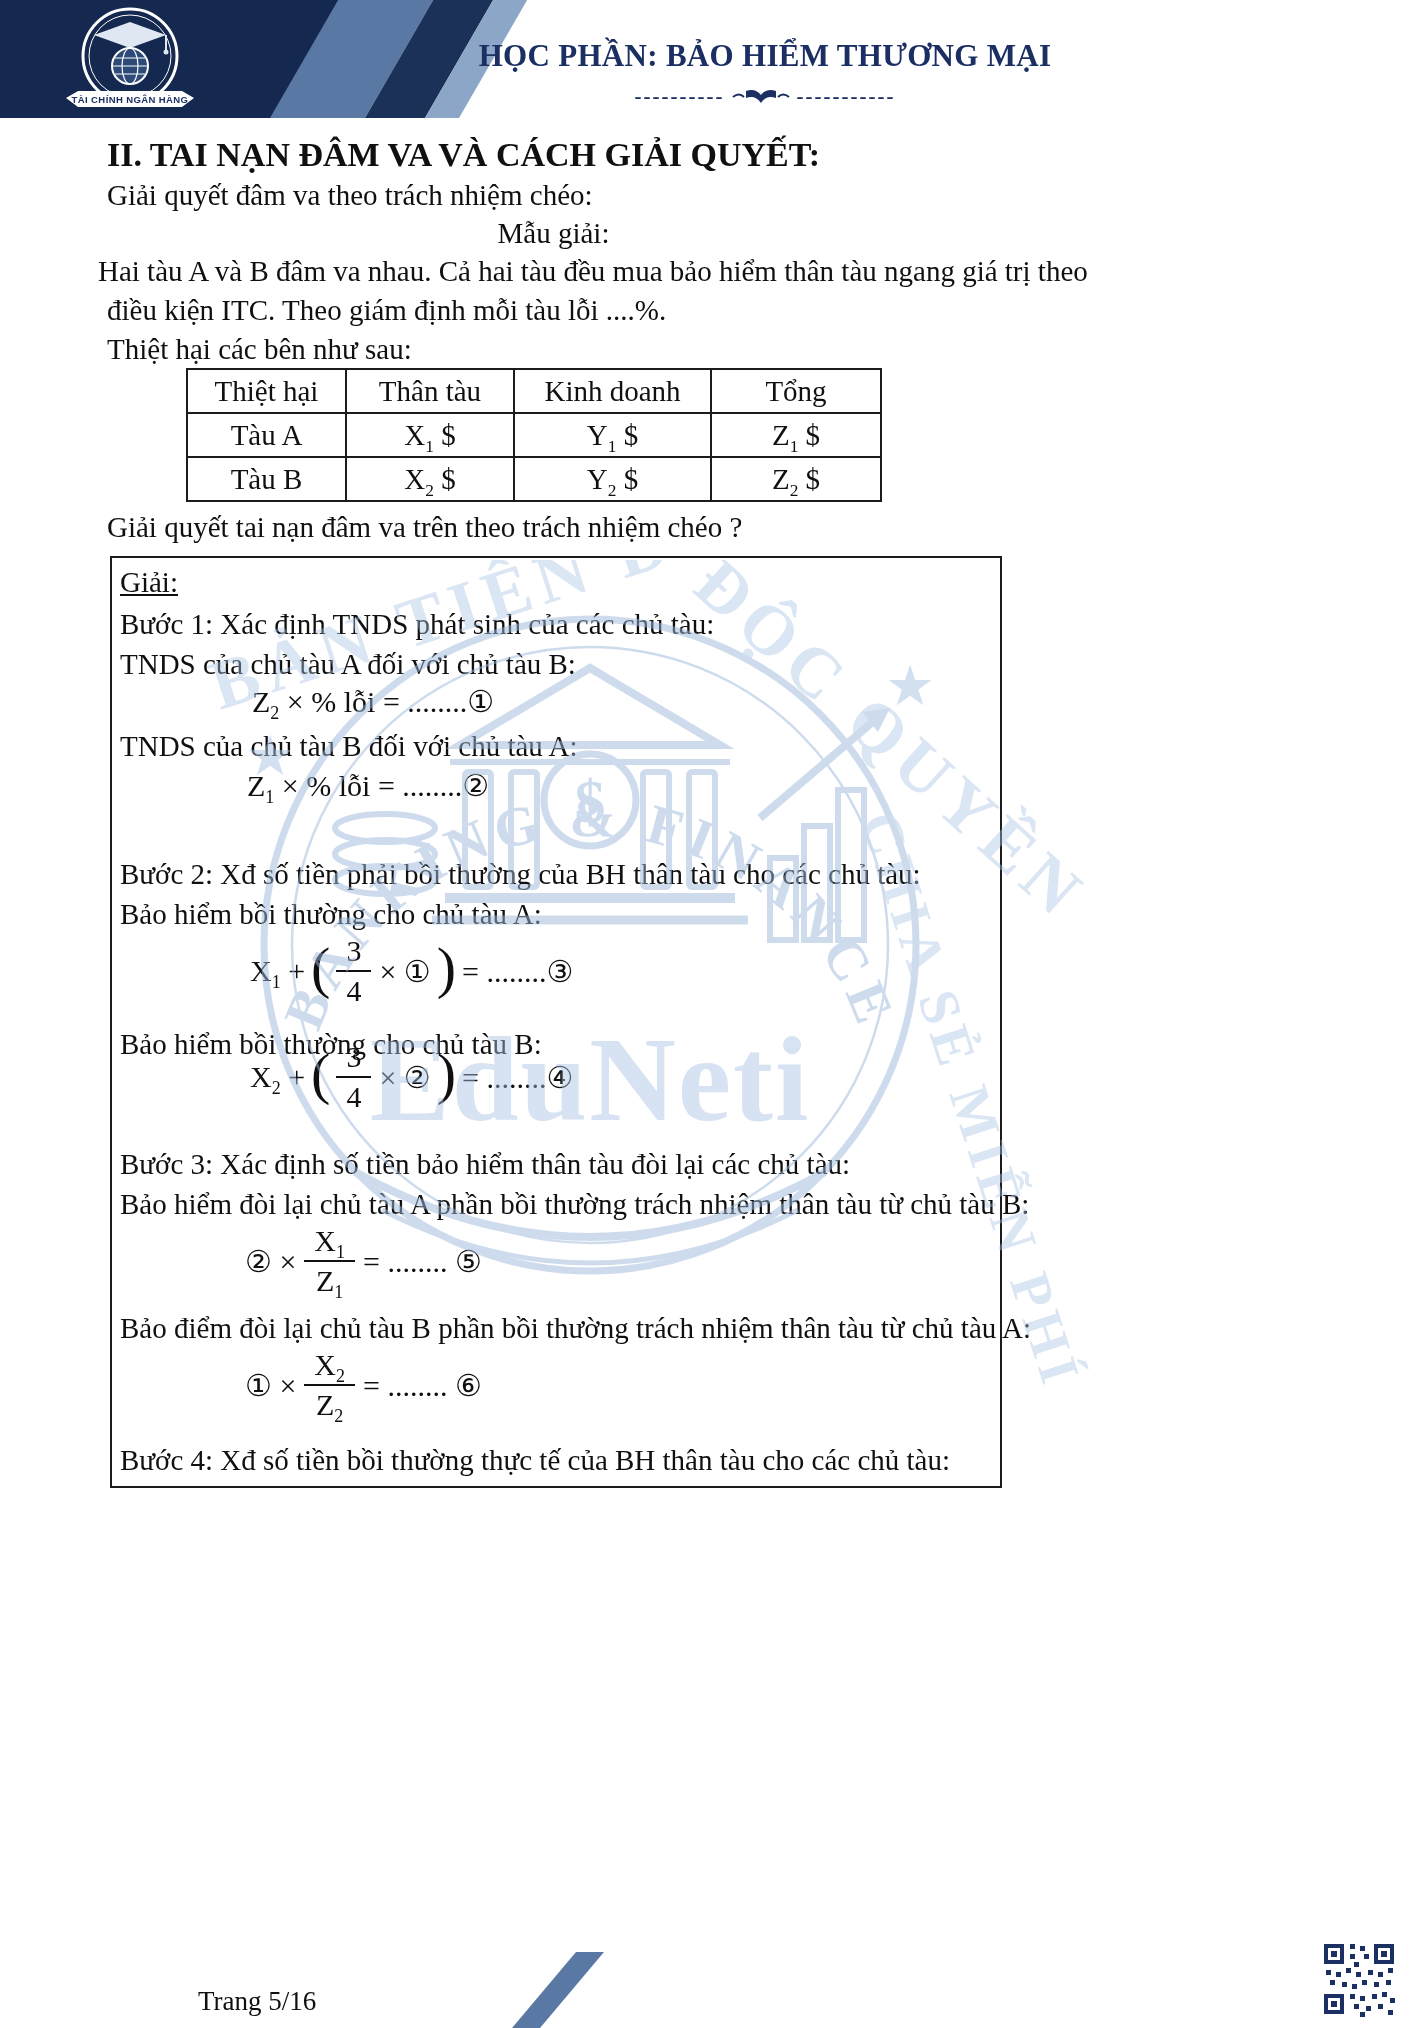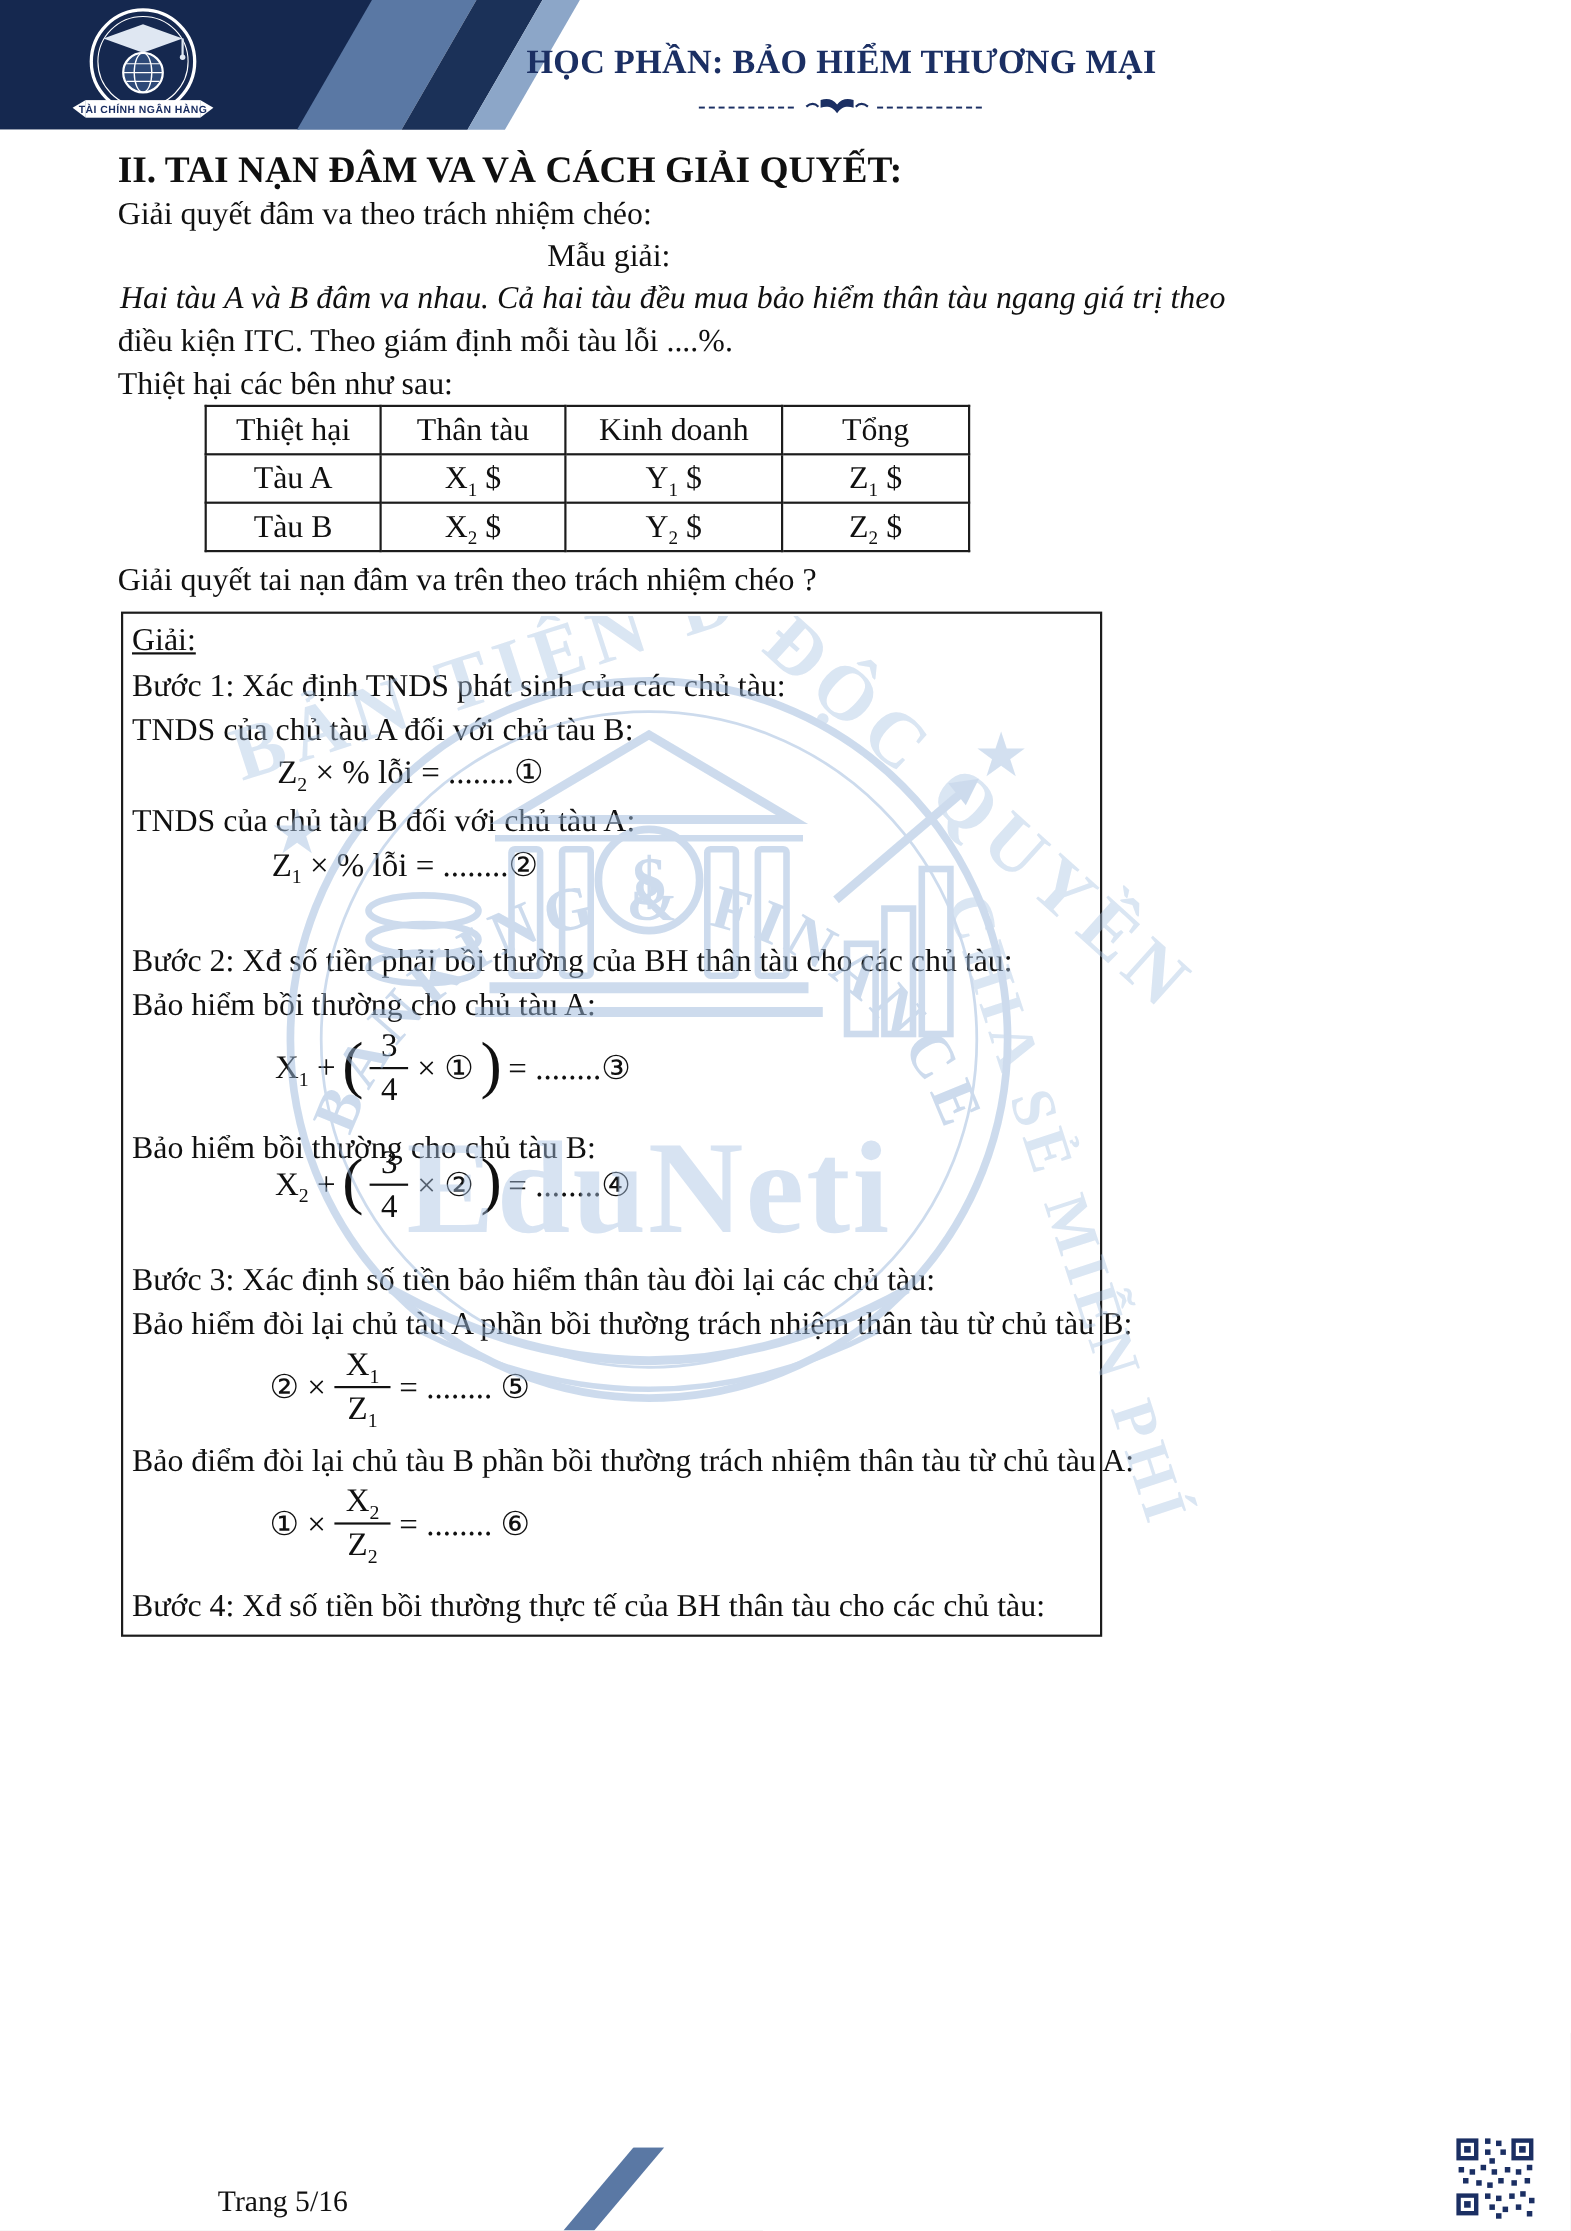--- a/index.html
+++ b/index.html
@@ -98,21 +98,21 @@
       <span>-----------</span>
     </div>
   </div>
 
   <div class="abs txt bold" style="left:107px;top:136px;font-size:34px;">II. TAI NẠN ĐÂM VA VÀ CÁCH GIẢI QUYẾT:</div>
 
   <div class="abs txt center" style="left:107px;top:214px;width:893px;">Mẫu giải:</div>
 
   <div class="abs txt" style="left:107px;top:176px;">Giải quyết đâm va theo trách nhiệm chéo:</div>
 
-  <div class="abs txt" style="left:109px;top:252px;font-style:italic;">Hai tàu A và B đâm va nhau. Cả hai tàu đều mua bảo hiểm thân tàu ngang giá trị theo</div>
+  <div class="abs txt" style="left:98px;top:252px;">Hai tàu A và B đâm va nhau. Cả hai tàu đều mua bảo hiểm thân tàu ngang giá trị theo</div>
   <div class="abs txt" style="left:107px;top:291px;">điều kiện ITC. Theo giám định mỗi tàu lỗi ....%.</div>
 
   <div class="abs txt" style="left:107px;top:330px;">Thiệt hại các bên như sau:</div>
 
   <table class="abs damage-table" style="left:186px;top:368px;">
     <colgroup>
         <col style="width:159px">
         <col style="width:168px">
         <col style="width:197px">
         <col style="width:170px">

